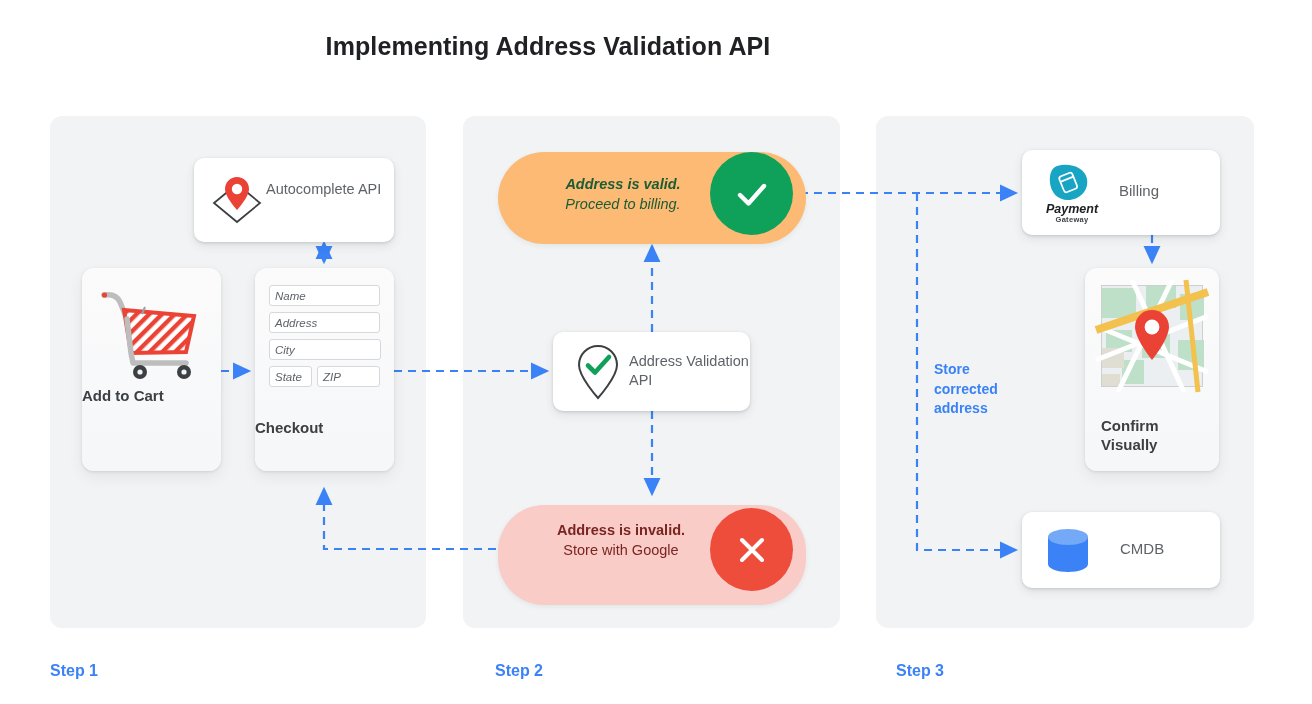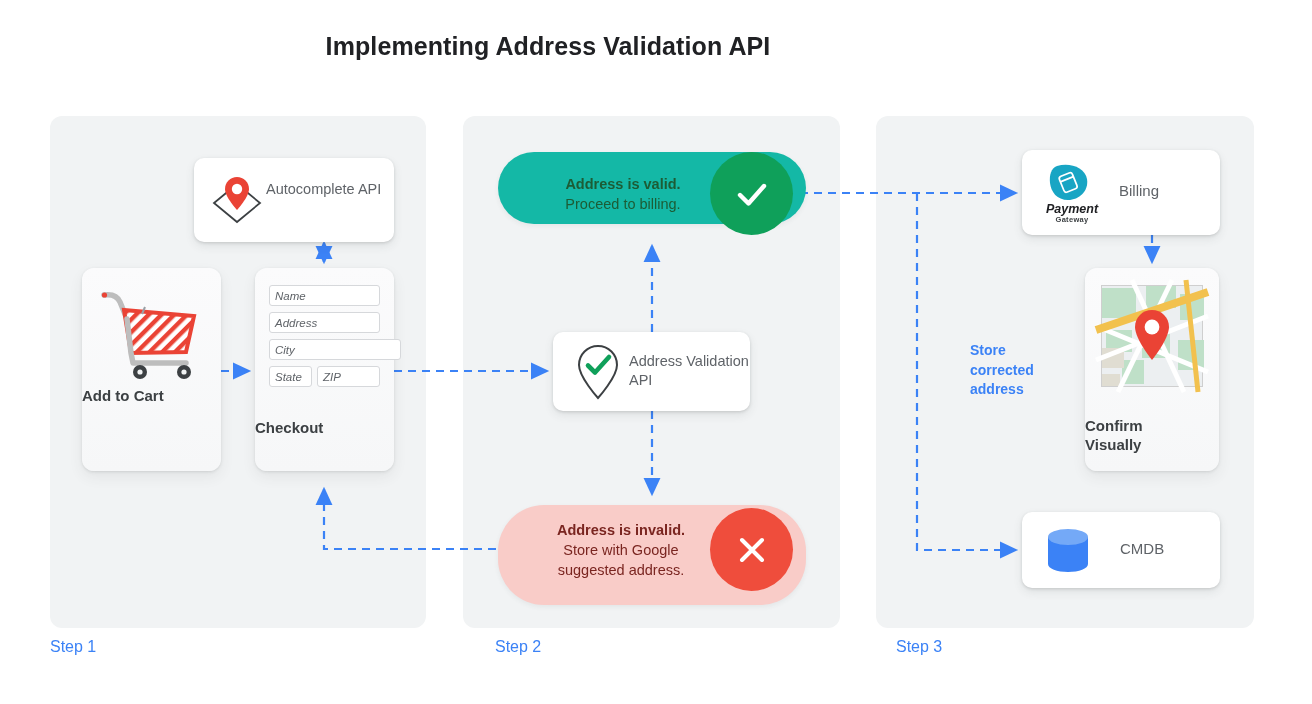--- a/index.html
+++ b/index.html
@@ -24,22 +24,22 @@
   .panel {
     position: absolute;
     background: #f1f3f4;
     border-radius: 12px;
   }
   #panel-1 { left: 50px;  top: 116px; width: 376px; height: 512px; }
   #panel-2 { left: 463px; top: 116px; width: 377px; height: 512px; }
   #panel-3 { left: 876px; top: 116px; width: 378px; height: 512px; }
 
   .step-label {
-    position: absolute; top: 638px;
-    font-size: 16px; font-weight: normal; color: #3b82f6;
+    position: absolute; top: 662px;
+    font-size: 16px; font-weight: bold; color: #3b82f6;
   }
   #step-label-1 { left: 50px; }
   #step-label-2 { left: 463px; margin-left: 32px; }
   #step-label-3 { left: 876px; margin-left: 20px; }
 
   
   .card {
     position: absolute;
     background: #ffffff;
     border-radius: 10px;
@@ -82,23 +82,24 @@
     height: 21px; line-height: 17px; font-style: italic;
   }
 
   
   .pill {
     position: absolute;
     border-radius: 46px;
     display: flex; align-items: center;
   }
   #pill-valid {
-    left: 498px; top: 152px; width: 308px; height: 72px;
-    background: #14b8a6;
+    left: 498px; top: 152px; width: 308px; height: 92px;
+    background: #fdba74;
     box-shadow: 0 2px 5px rgba(60,64,67,.07);
+    font-style: italic;
   }
   #pill-invalid {
     left: 498px; top: 505px; width: 308px; height: 100px;
     background: #f9ccc8;
     box-shadow: 0 2px 5px rgba(60,64,67,.07);
   }
   .pill-text { position: absolute; text-align: center; }
   #valid-text  { left: 10px; top: 22px; width: 230px; }
   #invalid-text{ left: 8px; top: 15px; width: 230px; }
   .pill-head { font-size: 14.5px; font-weight: bold; line-height: 20px; }
@@ -114,28 +115,28 @@
   #circle-invalid { left: 710px; top: 508px; width: 83px; height: 83px; background: #ef4d3c; }
 
   #card-validation { left: 553px; top: 332px; width: 197px; height: 79px; }
   #validation-label { left: 76px; top: 20px; width: 120px; }
 
   
   #card-billing { left: 1022px; top: 150px; width: 198px; height: 85px; }
   #billing-label { left: 97px; top: 31px; width: 90px; font-size: 15px; }
 
   #card-confirm { left: 1085px; top: 268px; width: 134px; height: 203px; }
-  #confirm-caption { top: 148px; }
+  #confirm-caption { top: 148px; padding-left: 16px; }
 
   #card-cmdb { left: 1022px; top: 512px; width: 198px; height: 76px; }
   #cmdb-label { left: 98px; top: 27px; width: 90px; font-size: 15px; }
 
   #store-note {
-    position: absolute; left: 934px; top: 341px; width: 90px;
-    font-size: 14px; font-weight: bold; color: #3b82f6; line-height: 19.5px; margin-left: 36px;
+    position: absolute; left: 934px; top: 360px; width: 90px;
+    font-size: 14px; font-weight: bold; color: #3b82f6; line-height: 19.5px;
   }
 
   
   .conn { position: absolute; pointer-events: none; }
   svg { display: block; overflow: visible; }
 </style>
 </head>
 <body>
 
 <div class="stage">
@@ -207,21 +208,21 @@
         <circle cx="86" cy="86" r="7" fill="#3c4043"></circle>
         <circle cx="86" cy="86" r="2.6" fill="#f1f3f4"></circle>
       </svg>
     </div>
     <div class="card-caption" id="addtocart-caption">Add to Cart</div>
   </div>
 
   <div class="card-soft" id="card-checkout">
     <div class="form-field" style="left:14px;top:17px;width:111px;">Name</div>
     <div class="form-field" style="left:14px;top:44px;width:111px;">Address</div>
-    <div class="form-field" style="left:14px;top:71px;width:132px;">City</div>
+    <div class="form-field" style="left:14px;top:71px;width:112px;">City</div>
     <div class="form-field" style="left:14px;top:98px;width:43px;">State</div>
     <div class="form-field" style="left:62px;top:98px;width:63px;">ZIP</div>
     <div class="card-caption" id="checkout-caption">Checkout</div>
   </div>
 
   <div class="pill" id="pill-valid">
     <div class="pill-text" id="valid-text">
       <div class="pill-head">Address is valid.</div>
       <div class="pill-sub">Proceed to billing.</div>
     </div>
@@ -239,21 +240,20 @@
         <path d="M17 23.5 L24 30.5 L38 15" fill="none" stroke="#0fa05a" stroke-width="4.6" stroke-linecap="round" stroke-linejoin="round"></path>
       </svg>
     </div>
     <div class="card-text" id="validation-label">Address Validation API</div>
   </div>
 
   <div class="pill" id="pill-invalid">
     <div class="pill-text" id="invalid-text">
       <div class="pill-head">Address is invalid.</div>
       <div class="pill-sub">Store with Google</div>
-      <div class="pill-sub">suggested address.</div>
     </div>
   </div>
   <div class="status-circle" id="circle-invalid">
     <svg width="40" height="40" viewBox="0 0 40 40">
       <path d="M10 10 L30 30 M30 10 L10 30" fill="none" stroke="#ffffff" stroke-width="4" stroke-linecap="round"></path>
     </svg>
   </div>
 
   <div class="card" id="card-billing">
     <div style="position:absolute;left:13px;top:12px;width:76px;height:62px;">

